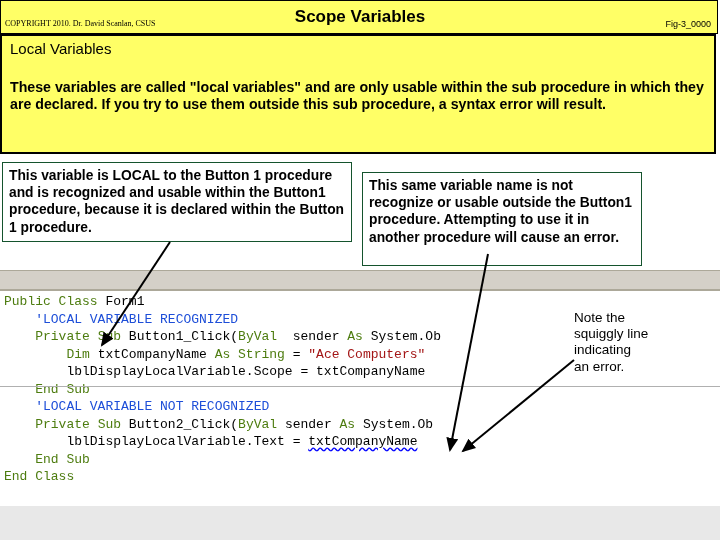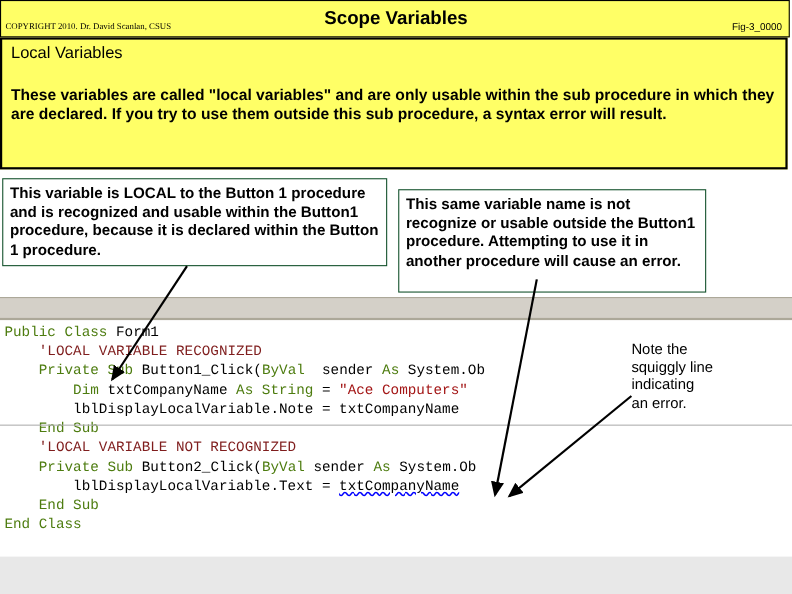--- a/index.html
+++ b/index.html
@@ -127,21 +127,21 @@
     position: relative;
   }
   .hr-line {
     position: absolute;
     left: 0;
     width: 720px;
     height: 1px;
     background: #b0b0b0;
   }
   .kw { color: #4d7c0f; }
-  .cm { color: #7f1d1d; margin-top: 22px; }
+  .cm { color: #1d4ed8; margin-top: 22px; }
   .str { color: #a31515; }
   .err {
     text-decoration-line: underline;
     text-decoration-style: wavy;
     text-decoration-color: #0000ff;
   }
   svg.arrows {
     position: absolute;
     left: 0;
     top: 0;
@@ -169,21 +169,21 @@
 
   <div class="callout callout-left">This variable is LOCAL to the Button 1 procedure and is recognized and usable within the Button1 procedure, because it is declared  within the Button 1 procedure.</div>
   <div class="callout callout-right">This same variable name is not recognize or usable outside the Button1 procedure.  Attempting to  use it in another procedure will cause an error.</div>
 
   <div class="code-wrap">
     <div class="toolbar-area"></div>
     <div class="code-pane"><span class="kw">Public</span><span class="kw"> Class</span><span> Form1</span>
 <span class="cm">    'LOCAL VARIABLE RECOGNIZED</span>
 <span class="kw">    Private</span><span class="kw"> Sub</span><span> Button1_Click(</span><span class="kw">ByVal</span><span>  sender </span><span class="kw">As</span><span> System.Ob</span>
 <span class="kw">        Dim</span><span> txtCompanyName </span><span class="kw">As</span><span class="kw"> String</span><span> = </span><span class="str">"Ace Computers"</span>
-<span>        lblDisplayLocalVariable.Note = txtCompanyName</span>
+<span>        lblDisplayLocalVariable.Scope = txtCompanyName</span>
 <span class="kw">    End Sub</span>
 <span class="cm">    'LOCAL VARIABLE NOT RECOGNIZED</span>
 <span class="kw">    Private</span><span class="kw"> Sub</span><span> Button2_Click(</span><span class="kw">ByVal</span><span> sender </span><span class="kw">As</span><span> System.Ob</span>
 <span>        lblDisplayLocalVariable.Text = </span><span class="err">txtCompanyName</span>
 <span class="kw">    End Sub</span>
 <span class="kw">End</span><span class="kw"> Class</span>
     </div>
     <div class="hr-line" style="top:116px"></div>
   </div>
 

